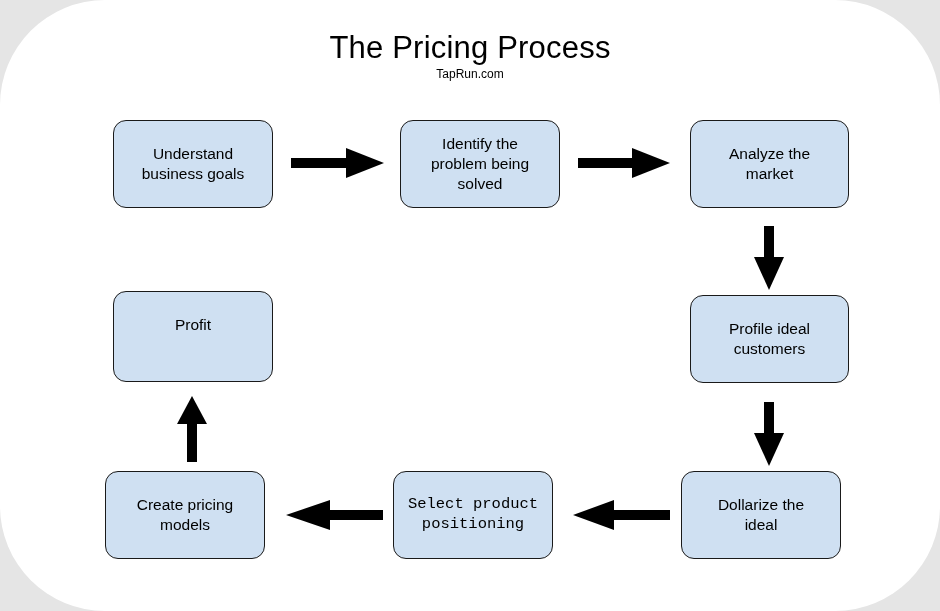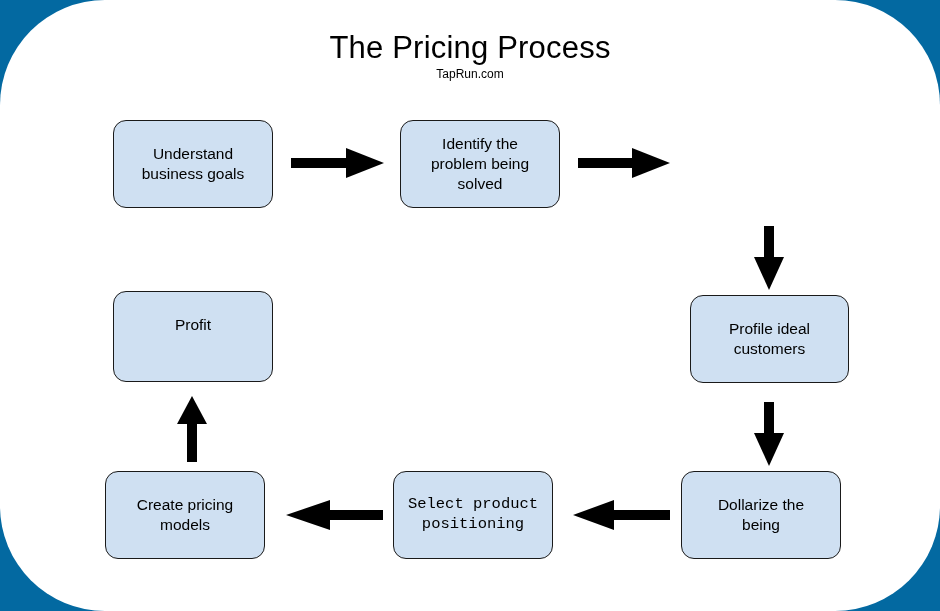--- a/index.html
+++ b/index.html
@@ -9,21 +9,21 @@
     height: 611px;
     background: #000000;
     font-family: "Liberation Sans", sans-serif;
     overflow: hidden;
   }
 
   #canvas {
     position: relative;
     width: 940px;
     height: 611px;
-    background: #0369a1;
+    background: #e5e5e5;
     padding-left: 24px;
   }
 
   
   #page-card {
     position: absolute;
     left: 0;
     top: 0;
     width: 940px;
     height: 611px;
@@ -135,29 +135,33 @@
     <span class="node-label">Understand
 business goals</span>
   </div>
 
   <div class="node" style="left:400px; top:120px; width:160px; height:88px;">
     <span class="node-label">Identify the
 problem being
 solved</span>
   </div>
 
+  <div class="node" style="left:690px; top:120px; width:159px; height:88px;">
+    <span class="node-label">Analyze the
+market</span>
+  </div>
 
   <div class="node" style="left:690px; top:295px; width:159px; height:88px;">
     <span class="node-label">Profile ideal
 customers</span>
   </div>
 
   <div class="node" style="left:681px; top:471px; width:160px; height:88px;">
     <span class="node-label">Dollarize the
-being</span>
+ideal</span>
   </div>
 
   <div class="node" style="left:393px; top:471px; width:160px; height:88px;font-family:Liberation Mono, monospace;">
     <span class="node-label">Select product
 positioning</span>
   </div>
 
   <div class="node align-top" style="left:113px; top:291px; width:160px; height:91px;">
     <span class="node-label">Profit</span>
   </div>

